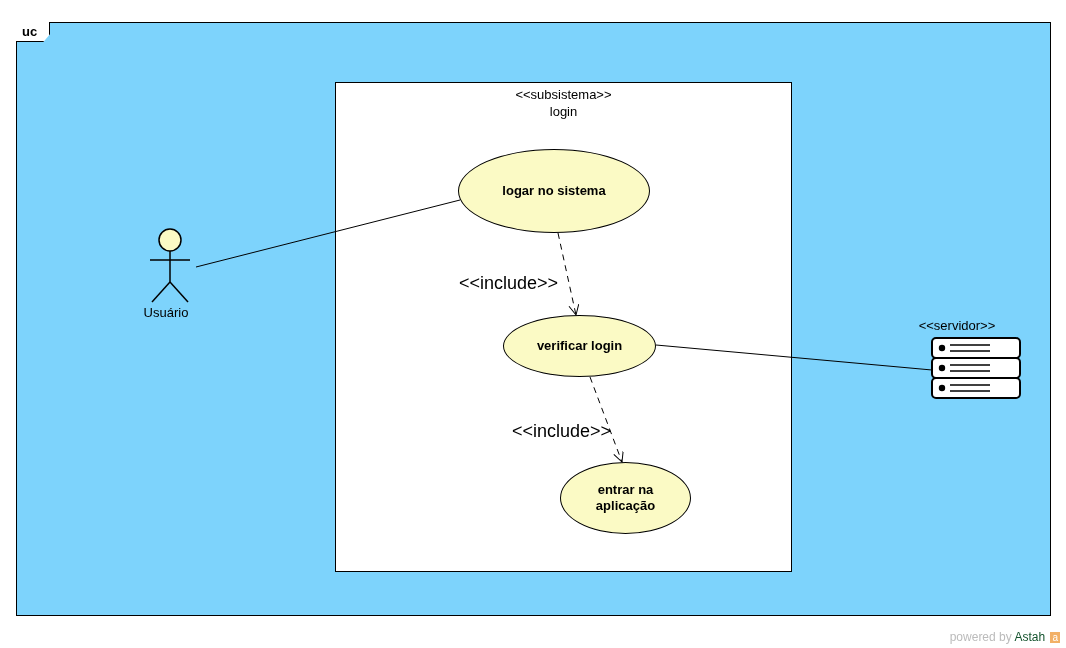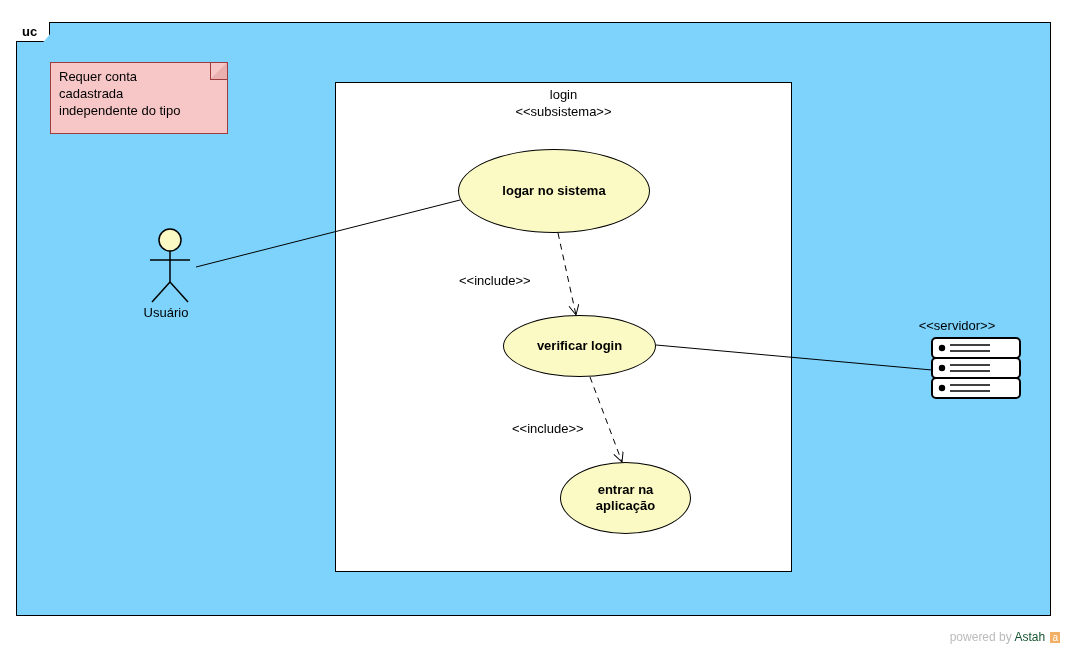--- a/index.html
+++ b/index.html
@@ -76,21 +76,21 @@
     padding: 0 10px;
     line-height: 1.2;
   }
   .actor-label {
     position: absolute;
     text-align: center;
     width: 80px;
   }
   .include-label {
     position: absolute;
-    font-size: 13px;
+    font-size: 18px;
   }
   .stereo-label {
     position: absolute;
     text-align: center;
   }
   .powered {
     position: absolute;
     right: 6px;
     bottom: 4px;
     color: #bbb;
@@ -118,31 +118,25 @@
 </style>
 </head>
 <body>
 
 <div class="canvas">
 
   <div class="frame" style="left:16px; top:22px; width:1035px; height:594px;">
     <div class="frame-label">uc</div>
   </div>
 
-  <div class="note" style="left:50px; top:62px; width:178px; height:72px;">
-    <div class="fold"></div>
-    <div>Requer conta</div>
-    <div>cadastrada</div>
-    <div>independente do tipo</div>
-  </div>
 
   <div class="subsystem" style="left:335px; top:82px; width:457px; height:490px;">
     <div class="subsystem-header">
+      <div>&lt;&lt;subsistema&gt;&gt;</div>
       <div>login</div>
-      <div>&lt;&lt;subsistema&gt;&gt;</div>
     </div>
   </div>
 
   <div class="usecase" style="left:503px; top:315px; width:153px; height:62px;">
       <span>verificar login</span>
     </div>
 
   <div class="usecase" style="left:458px; top:149px; width:192px; height:84px;">
       <span>logar no sistema</span>
     </div>

